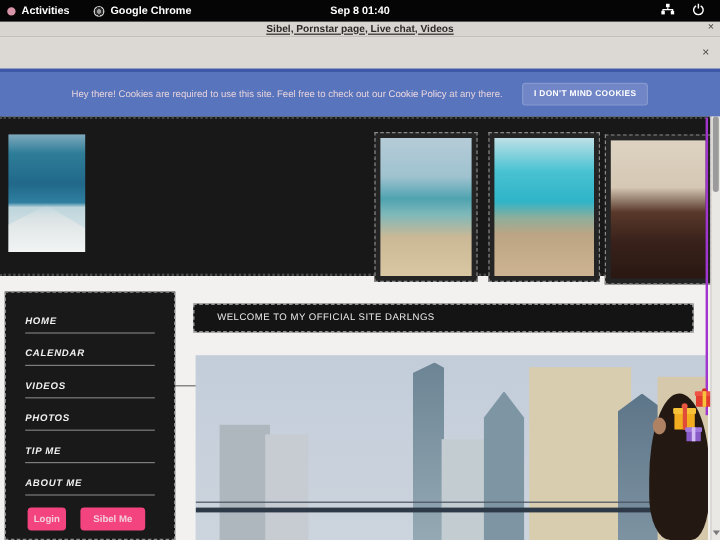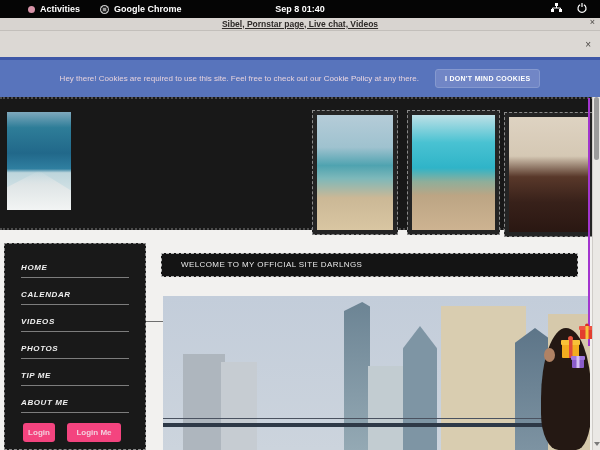--- a/index.html
+++ b/index.html
@@ -5,21 +5,21 @@
   html,body{margin:0;padding:0;}
   body{
     width:600px;height:450px;position:relative;overflow:hidden;
     background:#f2f1ef;
     font-family:"Liberation Sans", sans-serif;
   }
   
   .gnome-bar{position:absolute;left:0;top:0;width:600px;height:18px;background:#050505;
     color:#fff;display:flex;align-items:center;font-size:9px;font-weight:bold;z-index:10;}
   .gb-group{display:flex;align-items:center;gap:5px;}
-  .activities{margin-left:28px;}
+  .activities{margin-left:6px;}
   .act-dot{width:7px;height:7px;border-radius:50%;background:#d793a8;}
   .chrome-btn{margin-left:20px;}
   .chrome-ico{width:9px;height:9px;border-radius:50%;
     background:radial-gradient(circle,#9a9a9a 0 28%,#2e2e2e 30% 55%,#c9c9c9 57% 100%);}
   .gb-clock{position:absolute;left:0;right:0;text-align:center;pointer-events:none;}
   .gb-right{margin-left:auto;display:flex;align-items:center;gap:15px;padding-right:13px;z-index:1;}
   
   .title-bar{position:absolute;left:0;top:17px;width:600px;height:14px;background:#d8d4d0;
     border-bottom:1px solid #c3bfbb;box-sizing:border-box;display:flex;align-items:center;
     justify-content:center;font-size:8.5px;font-weight:bold;color:#2e2a28;z-index:9;text-decoration:underline;}
@@ -175,21 +175,21 @@
   <div class="nav-item">VIDEOS</div>
   <div class="nav-div"></div>
   <div class="nav-item">PHOTOS</div>
   <div class="nav-div"></div>
   <div class="nav-item">TIP ME</div>
   <div class="nav-div"></div>
   <div class="nav-item">ABOUT ME</div>
   <div class="nav-div"></div>
   <div class="btn-row">
     <button class="pill-btn login-btn" style="background:#f4447f">Login</button>
-    <button class="pill-btn join-btn" style="background:#f4447f">Login Me</button>
+    <button class="pill-btn join-btn" style="background:#f4447f">Sibel Me</button>
   </div>
 </div>
 
 <div class="welcome-bar">WELCOME TO MY OFFICIAL SITE  DARLNGS</div>
 
 <div class="main-photo">
   <div class="bld bA floors"></div>
   <div class="bld bB floors"></div>
   <div class="bld bC floors"></div>
   <div class="bld bD floors"></div>

